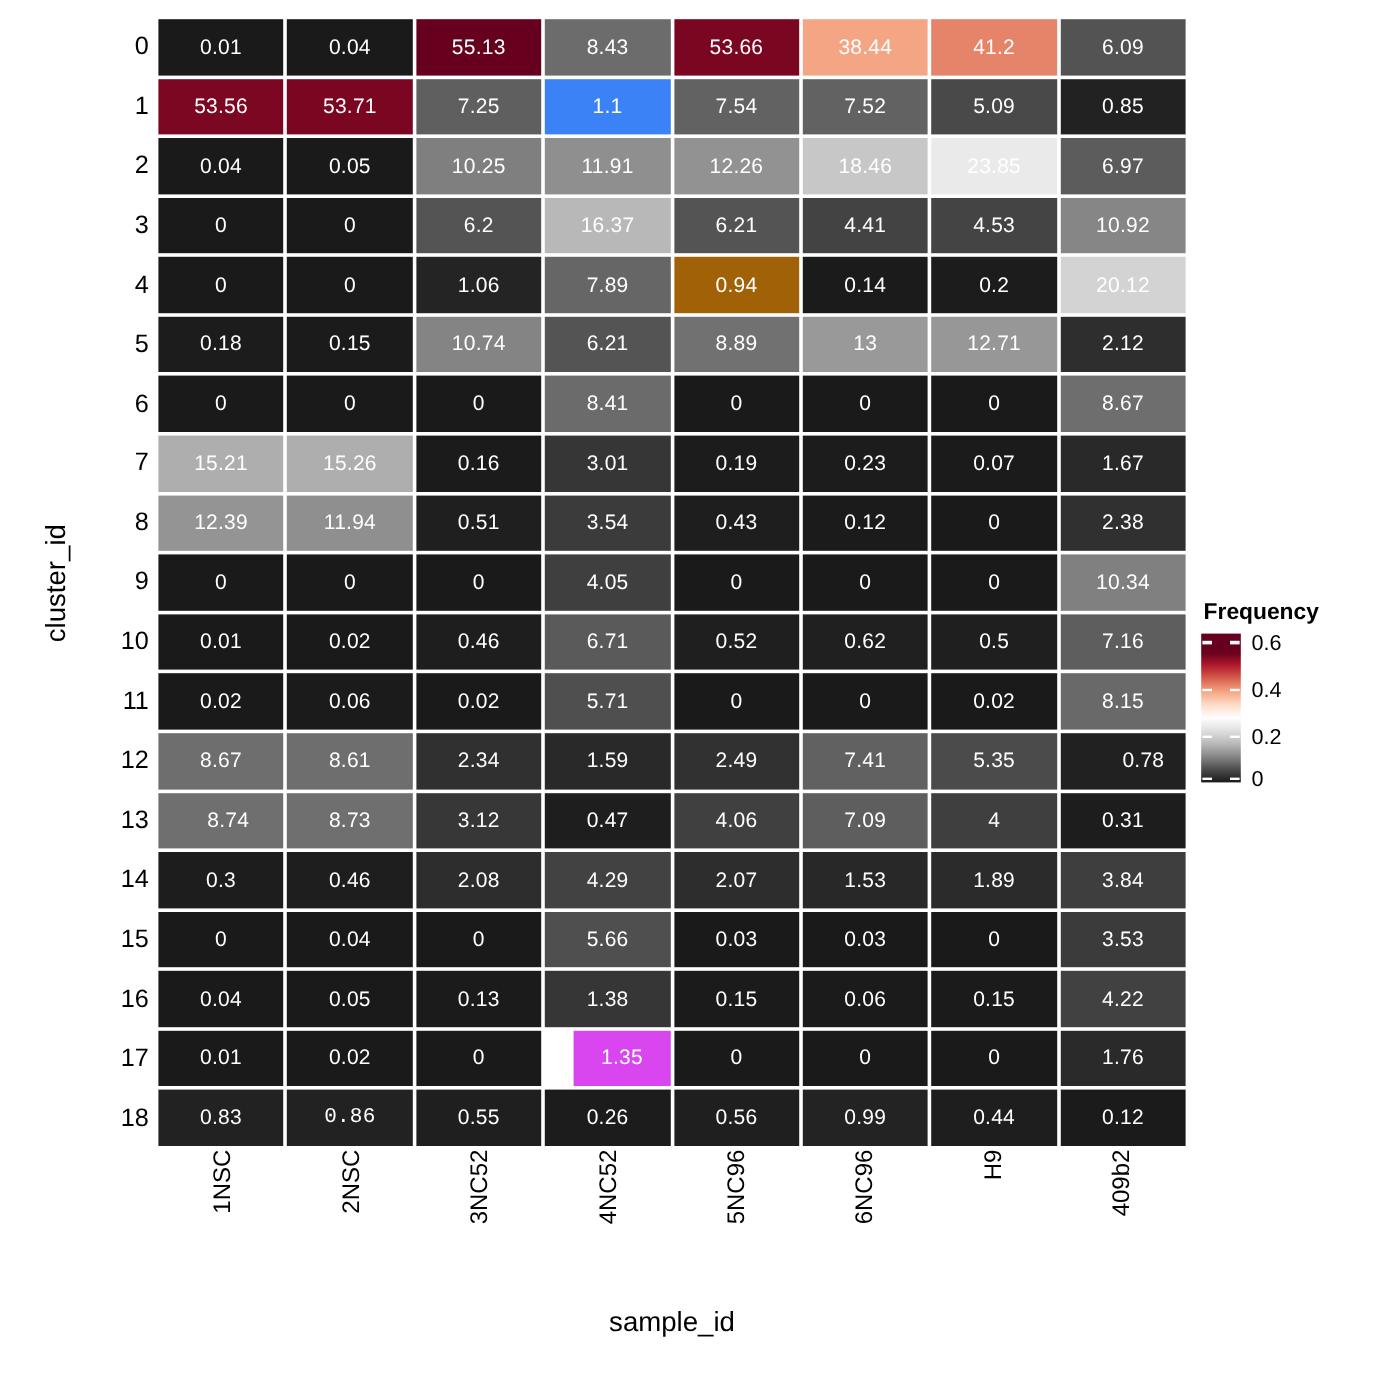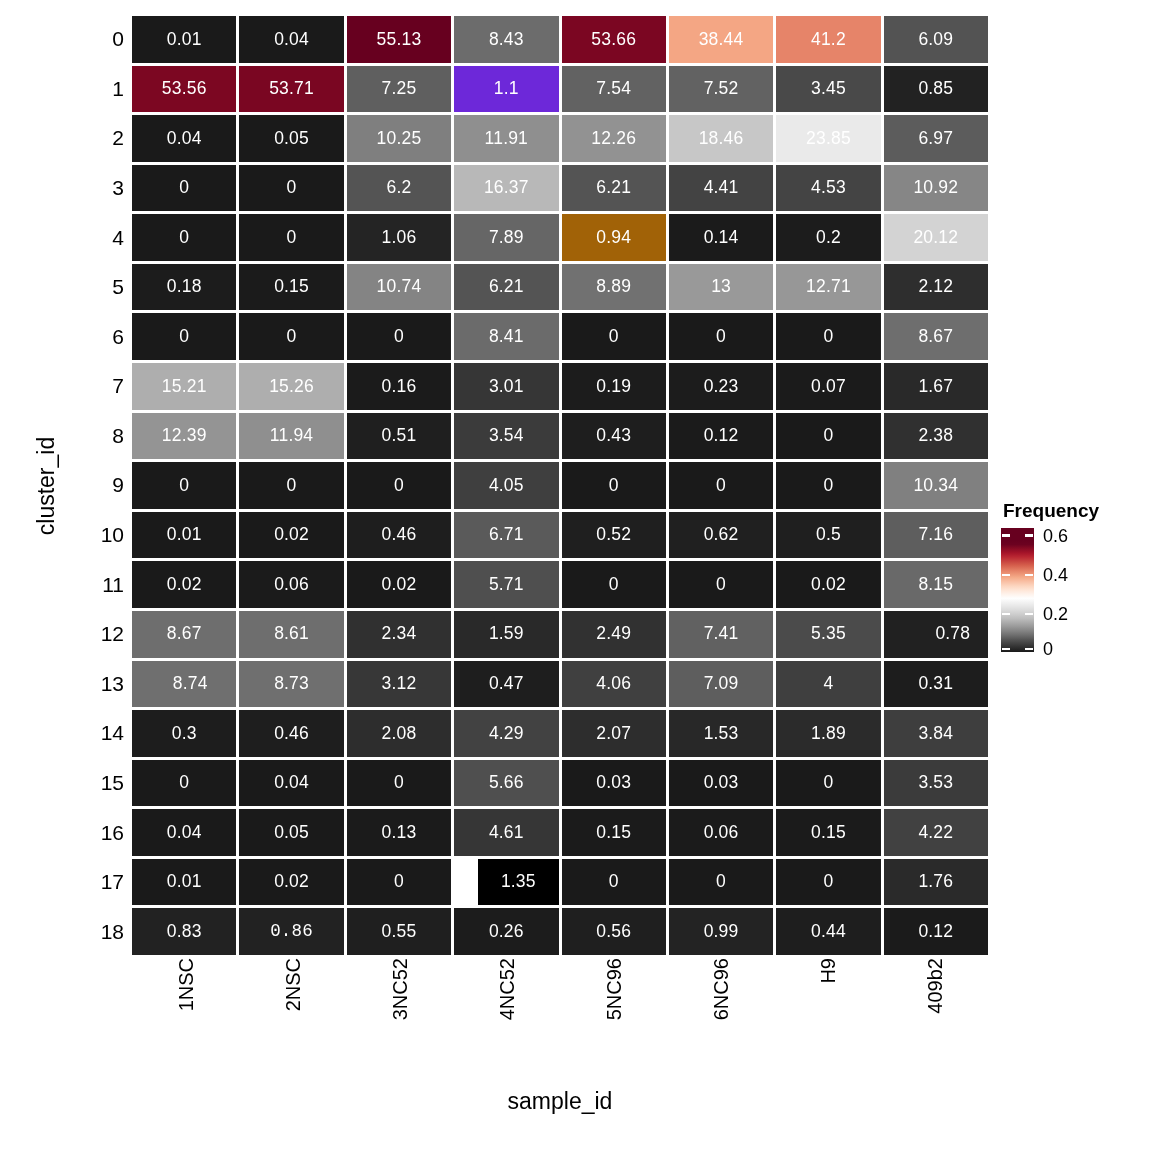--- a/index.html
+++ b/index.html
@@ -45,24 +45,24 @@
       <div class="hm-cell" style="background: rgb(26, 26, 26);">0.04</div>
       <div class="hm-cell" style="background: rgb(103, 0, 31);">55.13</div>
       <div class="hm-cell" style="background: rgb(108, 108, 108);">8.43</div>
       <div class="hm-cell" style="background: rgb(123, 6, 34);">53.66</div>
       <div class="hm-cell" style="background: rgb(244, 166, 132);">38.44</div>
       <div class="hm-cell" style="background: rgb(230, 132, 105);">41.2</div>
       <div class="hm-cell" style="background: rgb(83, 83, 83);">6.09</div>
       <div class="hm-cell" style="background: rgb(124, 7, 34);">53.56</div>
       <div class="hm-cell" style="background: rgb(122, 6, 34);">53.71</div>
       <div class="hm-cell" style="background: rgb(95, 95, 95);">7.25</div>
-      <div class="hm-cell" style="background: #6d28d9;">1.1</div>
+      <div class="hm-cell" style="background: #3b82f6;">1.1</div>
       <div class="hm-cell" style="background: rgb(98, 98, 98);">7.54</div>
       <div class="hm-cell" style="background: rgb(98, 98, 98);">7.52</div>
-      <div class="hm-cell" style="background: rgb(73, 73, 73);">3.45</div>
+      <div class="hm-cell" style="background: rgb(73, 73, 73);">5.09</div>
       <div class="hm-cell" style="background: rgb(34, 34, 34);">0.85</div>
       <div class="hm-cell" style="background: rgb(26, 26, 26);">0.04</div>
       <div class="hm-cell" style="background: rgb(26, 26, 26);">0.05</div>
       <div class="hm-cell" style="background: rgb(127, 127, 127);">10.25</div>
       <div class="hm-cell" style="background: rgb(143, 143, 143);">11.91</div>
       <div class="hm-cell" style="background: rgb(146, 146, 146);">12.26</div>
       <div class="hm-cell" style="background: rgb(199, 199, 199);">18.46</div>
       <div class="hm-cell" style="background: rgb(234, 234, 234);">23.85</div>
       <div class="hm-cell" style="background: rgb(92, 92, 92);">6.97</div>
       <div class="hm-cell" style="background: rgb(26, 26, 26);">0</div>
@@ -165,29 +165,29 @@
       <div class="hm-cell" style="background: rgb(26, 26, 26);">0.04</div>
       <div class="hm-cell" style="background: rgb(26, 26, 26);">0</div>
       <div class="hm-cell" style="background: rgb(79, 79, 79);">5.66</div>
       <div class="hm-cell" style="background: rgb(26, 26, 26);">0.03</div>
       <div class="hm-cell" style="background: rgb(26, 26, 26);">0.03</div>
       <div class="hm-cell" style="background: rgb(26, 26, 26);">0</div>
       <div class="hm-cell" style="background: rgb(59, 59, 59);">3.53</div>
       <div class="hm-cell" style="background: rgb(26, 26, 26);">0.04</div>
       <div class="hm-cell" style="background: rgb(26, 26, 26);">0.05</div>
       <div class="hm-cell" style="background: rgb(27, 27, 27);">0.13</div>
-      <div class="hm-cell" style="background: rgb(54, 54, 54);">4.61</div>
+      <div class="hm-cell" style="background: rgb(54, 54, 54);">1.38</div>
       <div class="hm-cell" style="background: rgb(27, 27, 27);">0.15</div>
       <div class="hm-cell" style="background: rgb(27, 27, 27);">0.06</div>
       <div class="hm-cell" style="background: rgb(27, 27, 27);">0.15</div>
       <div class="hm-cell" style="background: rgb(65, 65, 65);">4.22</div>
       <div class="hm-cell" style="background: rgb(26, 26, 26);">0.01</div>
       <div class="hm-cell" style="background: rgb(26, 26, 26);">0.02</div>
       <div class="hm-cell" style="background: rgb(26, 26, 26);">0</div>
-      <div class="hm-cell" style="background: #000000; margin-left: 24px;">1.35</div>
+      <div class="hm-cell" style="background: #d946ef; margin-left: 24px;">1.35</div>
       <div class="hm-cell" style="background: rgb(26, 26, 26);">0</div>
       <div class="hm-cell" style="background: rgb(26, 26, 26);">0</div>
       <div class="hm-cell" style="background: rgb(26, 26, 26);">0</div>
       <div class="hm-cell" style="background: rgb(42, 42, 42);">1.76</div>
       <div class="hm-cell" style="background: rgb(34, 34, 34);">0.83</div>
       <div class="hm-cell" style="background: rgb(34, 34, 34); font-family: Liberation Mono, monospace;">0.86</div>
       <div class="hm-cell" style="background: rgb(31, 31, 31);">0.55</div>
       <div class="hm-cell" style="background: rgb(28, 28, 28);">0.26</div>
       <div class="hm-cell" style="background: rgb(31, 31, 31);">0.56</div>
       <div class="hm-cell" style="background: rgb(35, 35, 35);">0.99</div>

